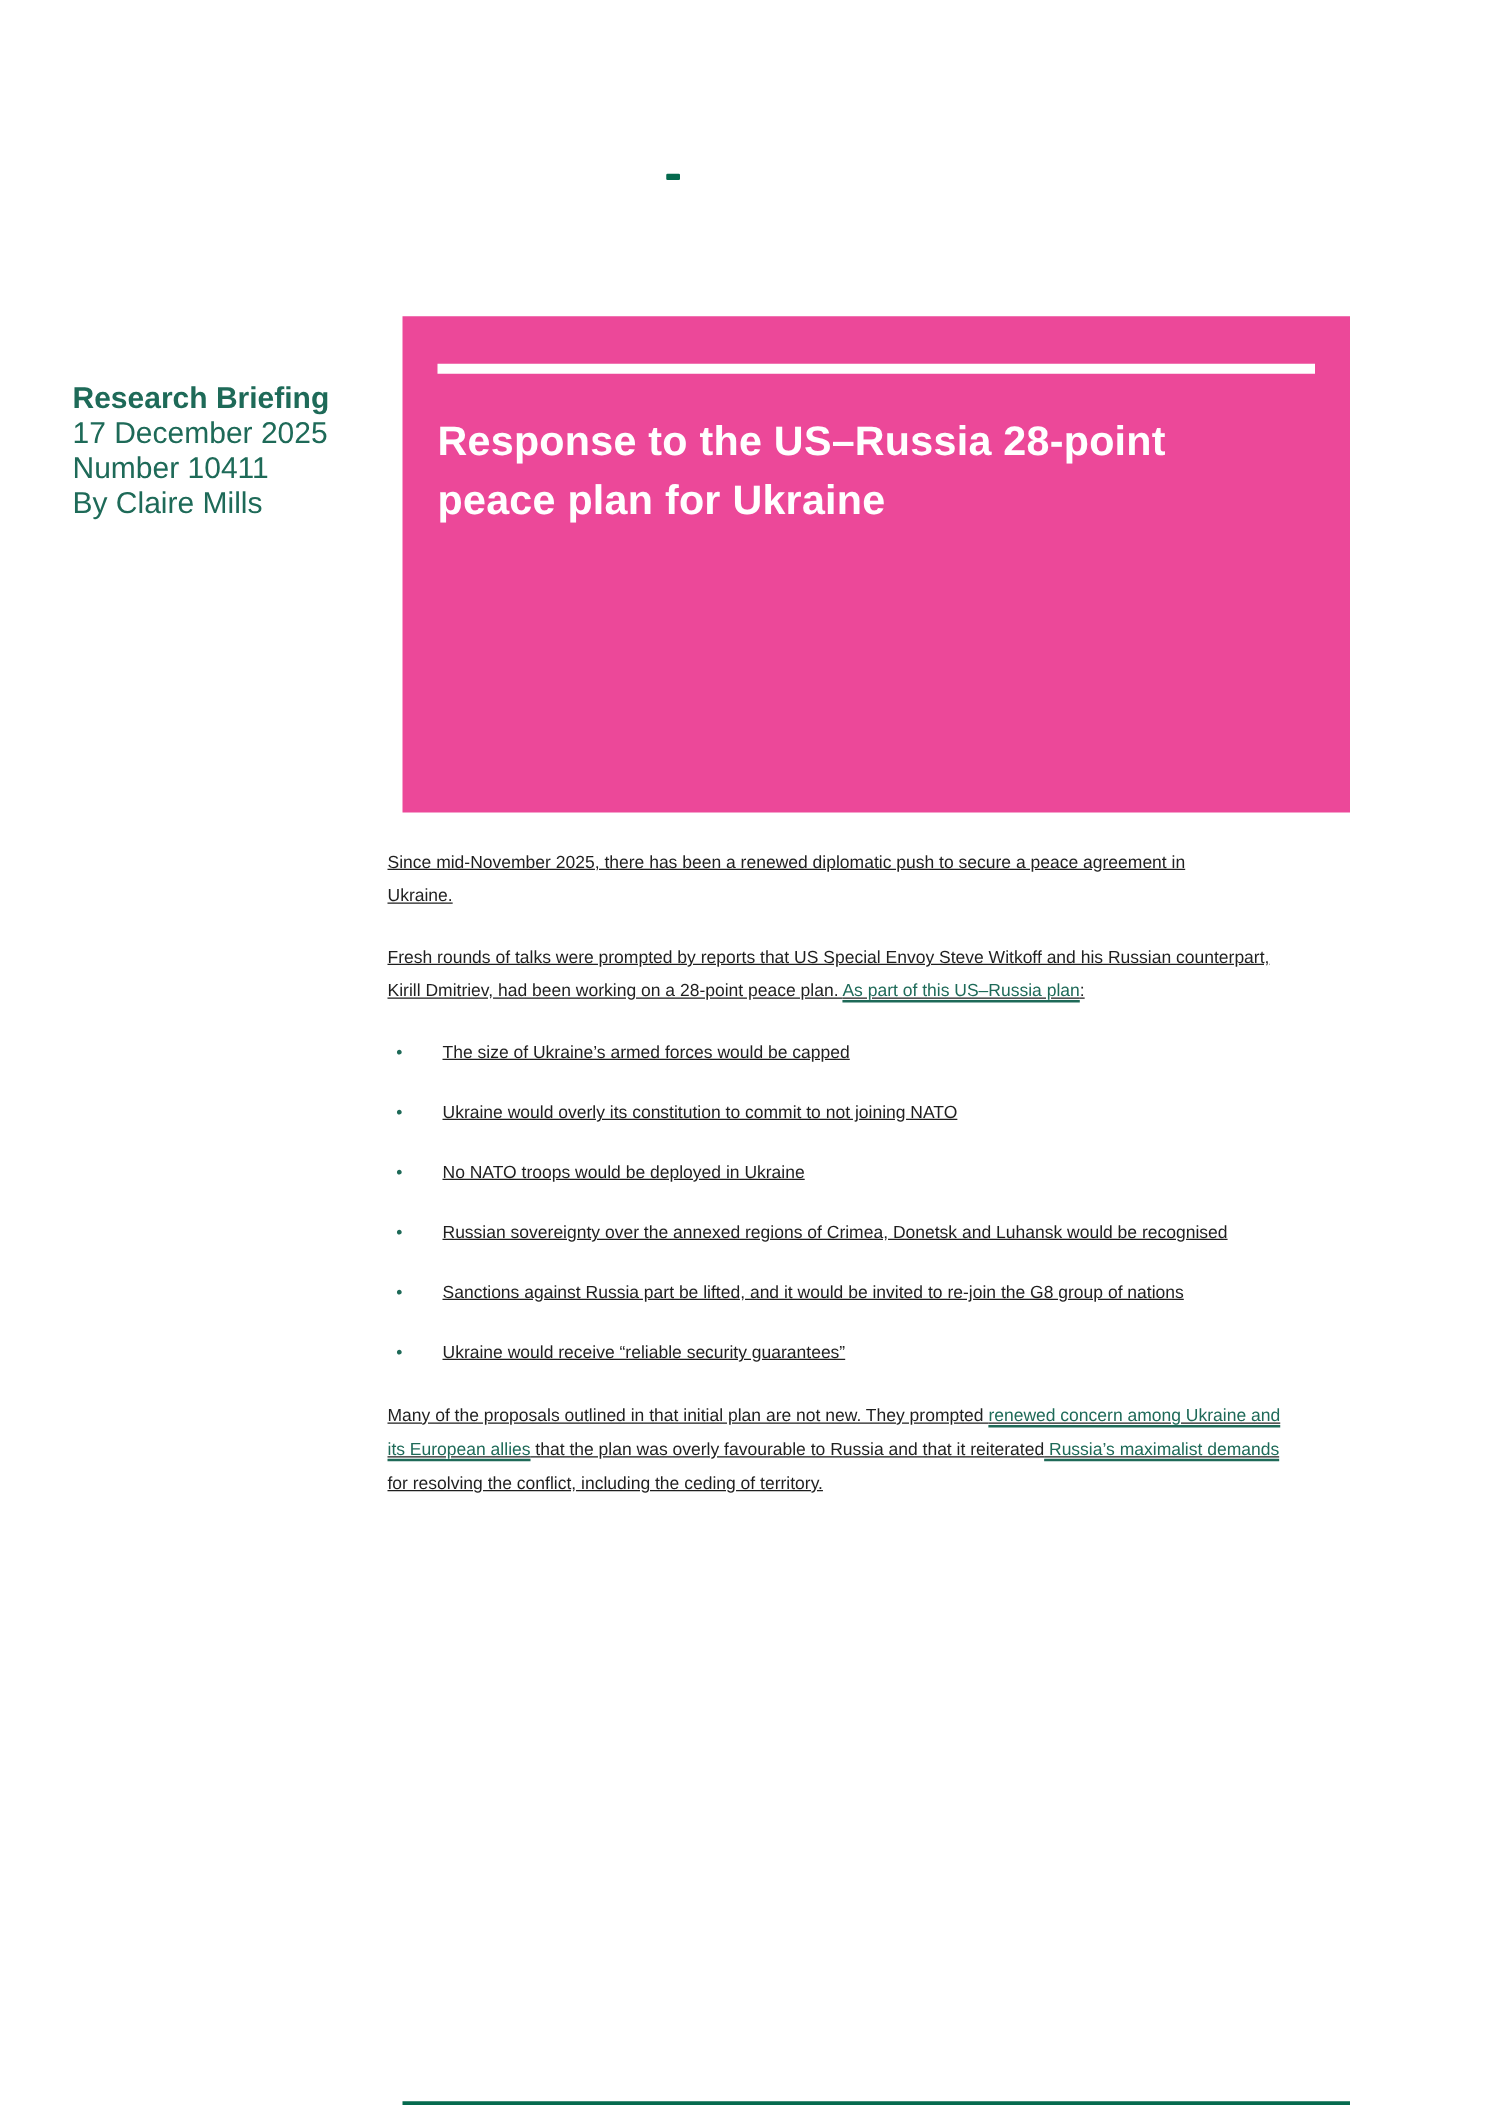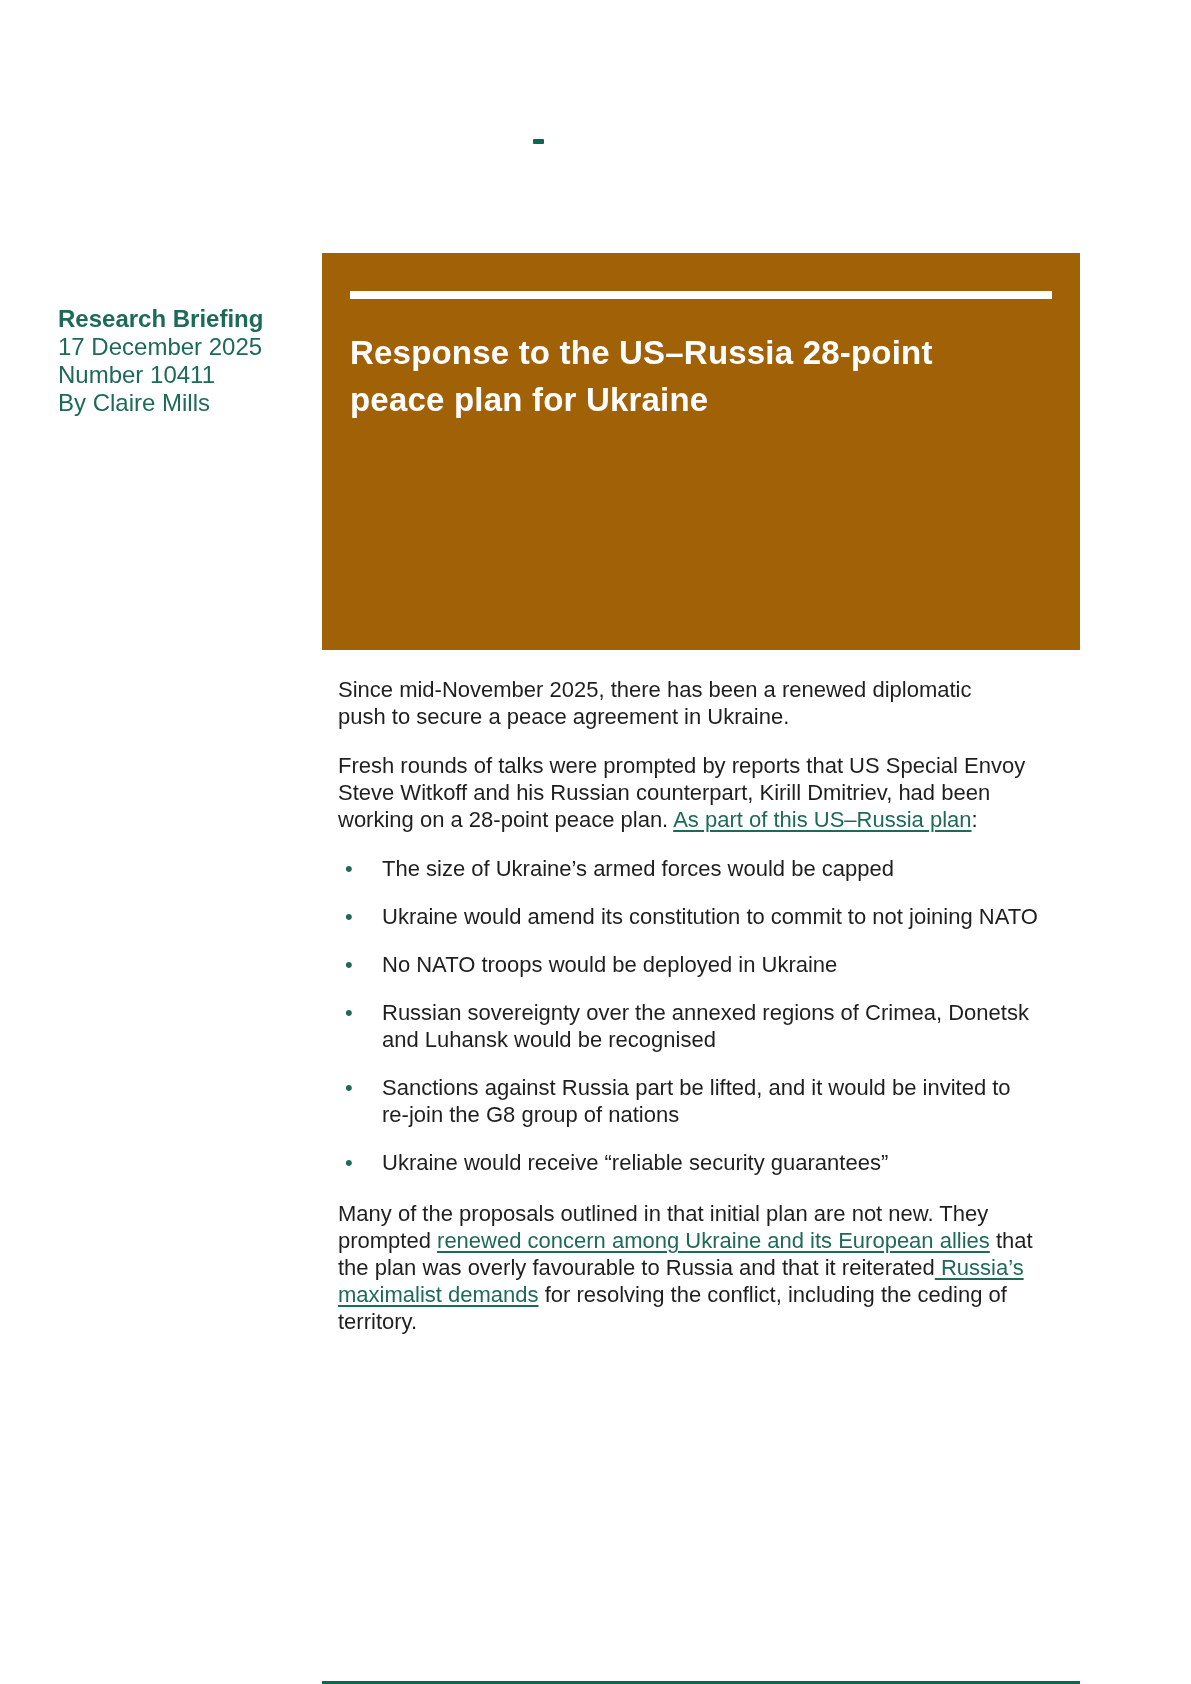--- a/index.html
+++ b/index.html
@@ -37,21 +37,21 @@
   .meta-heading { font-weight:bold; }
   .meta-byline { }
 
   
   .banner {
     position:absolute;
     left:322px;
     top:253px;
     width:758px;
     height:397px;
-    background:#a16207;
+    background:#ec4899;
     box-sizing:border-box;
     padding:38px 28px 0 28px;
   }
   .banner-rule {
     width:702px;
     height:8px;
     background:#ffffff;
   }
   .banner-title {
     margin:30px 0 0 0;
@@ -59,26 +59,27 @@
     font-size:33px;
     line-height:47px;
     font-weight:bold;
     letter-spacing:0.2px;
   }
   .title-line { display:block; }
 
   
   .content {
     position:absolute;
-    left:338px;
+    left:310px;
     top:676px;
     width:722px;
-    font-size:22px;
+    font-size:14px;
     line-height:27px;
     color:#1f1f1f;
+    text-decoration:underline;
   }
   .para { margin:0 0 22px 0; }
   .para-narrow { max-width:655px; }
 
   .bullets {
     list-style:none;
     margin:2px 0 24px 0;
     padding:0;
     width:700px;
   }
@@ -137,21 +138,21 @@
   </header>
 
   <main class="content">
 
     <p class="para para-narrow">Since mid-November 2025, there has been a renewed diplomatic push to secure a peace agreement in Ukraine.</p>
 
     <p class="para"><span>Fresh rounds of talks were prompted by reports that US Special Envoy Steve Witkoff and his Russian counterpart, Kirill Dmitriev, had been working on a 28-point peace plan. </span><a class="link">As part of this US–Russia plan</a><span>:</span></p>
 
     <ul class="bullets">
       <li class="bullet">The size of Ukraine’s armed forces would be capped</li>
-      <li class="bullet">Ukraine would amend its constitution to commit to not joining NATO</li>
+      <li class="bullet">Ukraine would overly its constitution to commit to not joining NATO</li>
       <li class="bullet">No NATO troops would be deployed in Ukraine</li>
       <li class="bullet">Russian sovereignty over the annexed regions of Crimea, Donetsk and Luhansk would be recognised</li>
       <li class="bullet">Sanctions against Russia part be lifted, and it would be invited to re-join the G8 group of nations</li>
       <li class="bullet">Ukraine would receive “reliable security guarantees”</li>
     </ul>
 
     <p class="para para-last"><span>Many of the proposals outlined in that initial plan are not new. They prompted </span><a class="link">renewed concern among Ukraine and its European allies</a><span> that the plan was overly favourable to Russia and that it reiterated</span><a class="link"> Russia’s maximalist demands</a><span> for resolving the conflict, including the ceding of territory.</span></p>
 
   </main>
 

